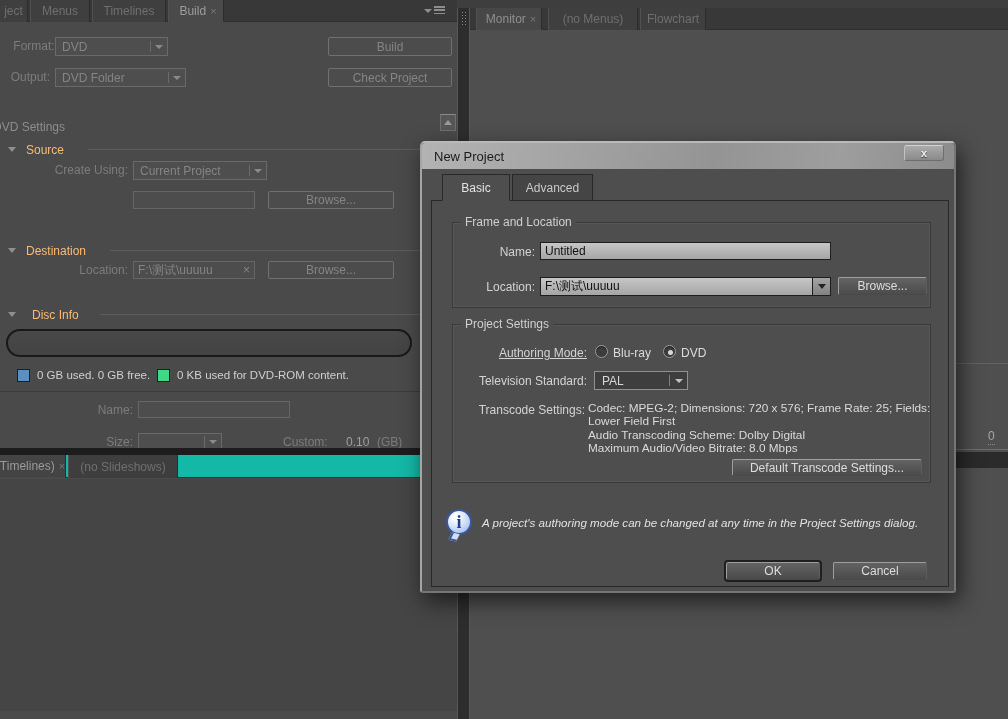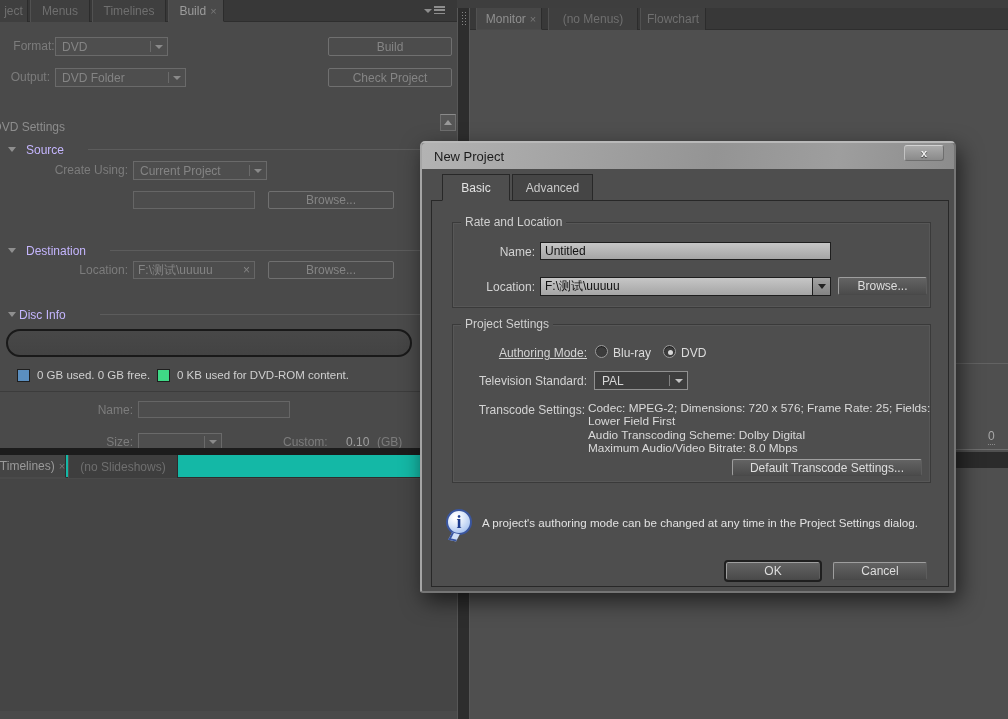--- a/index.html
+++ b/index.html
@@ -30,21 +30,21 @@
           background-size:3px 3px; }
   .panel-menu { width:20px; height:11px; }
   .panel-menu .tri { position:absolute; left:0; top:4px; width:0; height:0;
         border-left:4px solid transparent; border-right:4px solid transparent; border-top:4px solid #8d8d8d; }
   .panel-menu .bars { position:absolute; left:10px; top:1px; width:11px; height:9px;
         background:repeating-linear-gradient(#8d8d8d 0 1.5px, transparent 1.5px 3.5px); }
 
   
   .lbl-dis { color:#7c7c7c; }
   .val-dis { color:#848484; }
-  .hdr { color:#c4b5fd; }
+  .hdr { color:#fdba74; }
   .sec-line { height:1px; background:#5c5c5c; }
   .tri-down { width:0; height:0; border-left:4px solid transparent; border-right:4px solid transparent; border-top:5px solid #8f8f8f; }
   .dd-dark { display:flex; align-items:center; background:#4e4e4e; border:1px solid #6a6a6a; }
   .dd-dark .txt { flex:1; padding-left:6px; }
   .dd-dark .sep { width:1px; height:70%; background:#6a6a6a; }
   .dd-dark .arr { width:16px; display:flex; align-items:center; justify-content:center; }
   .dd-dark .arr:after { content:""; width:0; height:0; border-left:4px solid transparent; border-right:4px solid transparent; border-top:4px solid #8a8a8a; }
   .btn-dis { background:#4c4c4c; border:1px solid #707070; color:#858585; display:flex; align-items:center; justify-content:center; border-radius:2px; }
   .field-dis { background:#4d4d4d; border:1px solid #666; }
   .swatch { width:13px; height:13px; border:1px solid #1f1f1f; }
@@ -96,21 +96,21 @@
             box-shadow:inset 0 1px 1px rgba(0,0,0,.5); }
   .radio.sel:after { content:""; position:absolute; left:3.5px; top:3.5px; width:5px; height:5px; border-radius:50%; background:#d9d9d9; }
   .rlabel { color:#dcdcdc; }
   .tline { color:#dadada; line-height:13.4px; white-space:nowrap; font-size:11.8px; }
   .info-balloon { width:26px; height:26px; border-radius:50%; border:2px solid #3a569f;
             background:radial-gradient(circle at 35% 28%, #ffffff 8%, #dcE8fa 40%, #a9c4ef 80%, #8fb0e8);
             display:flex; align-items:center; justify-content:center; }
   .info-balloon .i { font-family:"Liberation Serif", serif; font-weight:bold; color:#1d3d8f; font-size:18px; line-height:18px; }
   .info-tail { width:8px; height:8px; background:#cfdff7; border-left:2px solid #3a569f; border-bottom:2px solid #3a569f;
             transform:rotate(12deg) skew(-15deg); }
-  .info-txt { color:#e2e2e2; font-size:11.6px; }
+  .info-txt { color:#e2e2e2; font-size:11.6px;font-style:italic; }
 
   
   .hline { height:1px; background:#636363; }
   .darkband { background:#2b2b2b; }
 </style>
 </head>
 <body>
 
 <div class="screen">
 
@@ -188,21 +188,21 @@
       <div class="abs lbl-dis" style="left:20px; top:241px; width:108px; text-align:right;">Location:</div>
       <div class="abs field-dis val-dis" style="left:133px; top:239px; width:122px; height:18px; display:flex; align-items:center; padding:0 4px;">
         <span style="flex:1; overflow:hidden;" class="nowrap">F:\测试\uuuuu</span>
         <span>×</span>
       </div>
       <div class="abs btn-dis" style="left:268px; top:239px; width:126px; height:18px;">
         <span>Browse...</span>
       </div>
 
       <div class="abs tri-down" style="left:8px; top:290px;"></div>
-      <div class="abs hdr" style="left:19px; top:286px;">Disc Info</div>
+      <div class="abs hdr" style="left:32px; top:286px;">Disc Info</div>
       <div class="abs sec-line" style="left:100px; top:292px; width:340px;"></div>
       <div class="abs" style="left:6px; top:307px; width:406px; height:28px; border:2px solid #191919; border-radius:15px; background:linear-gradient(#484848,#434343);"></div>
       <div class="abs swatch" style="left: 17px; top: 347px; background: rgb(91, 143, 192);"></div>
       <div class="abs legend-txt nowrap" style="left:37px; top:347px;">0 GB used.  0 GB free.</div>
       <div class="abs swatch" style="left: 157px; top: 347px; background: rgb(63, 217, 134);"></div>
       <div class="abs legend-txt nowrap" style="left:177px; top:347px;">0 KB used for DVD-ROM content.</div>
       <div class="abs" style="left:0; top:369px; width:457px; height:1px; background:#3c3c3c;"></div>
 
       <div class="abs lbl-dis" style="left:25px; top:381px; width:108px; text-align:right;">Name:</div>
       <div class="abs field-dis" style="left:138px; top:379px; width:152px; height:17px;"></div>
@@ -266,21 +266,21 @@
 
     <div class="dlg-tab active" style="left:20px; width:68px;">
       <span>Basic</span>
     </div>
     <div class="dlg-tab" style="left:90px; width:81px;">
       <span>Advanced</span>
     </div>
     <div class="abs content-box"></div>
 
     <div class="abs group" style="left:30px; top:79px; width:479px; height:86px;">
-      <div class="group-title">Rate and Location</div>
+      <div class="group-title">Frame and Location</div>
     </div>
     <div class="abs dlbl" style="left:20px; top:102px; width:93px;">Name:</div>
     <div class="abs input-light" style="left:118px; top:99px; width:291px; height:18px;">
       <span>Untitled</span>
     </div>
     <div class="abs dlbl" style="left:20px; top:137px; width:93px;">Location:</div>
     <div class="abs combo-light" style="left:118px; top:134px; width:291px; height:19px;">
       <span class="txt nowrap">F:\测试\uuuuu</span>
       <span class="arr"></span>
     </div>

